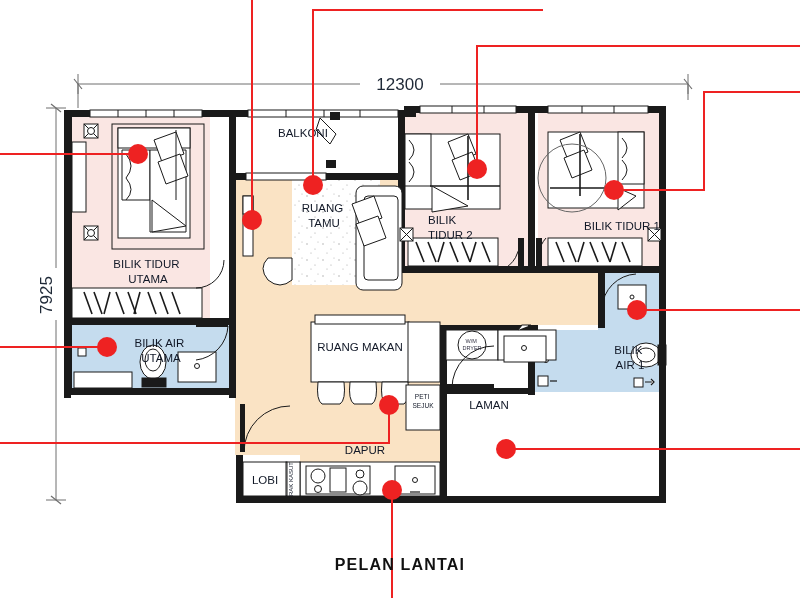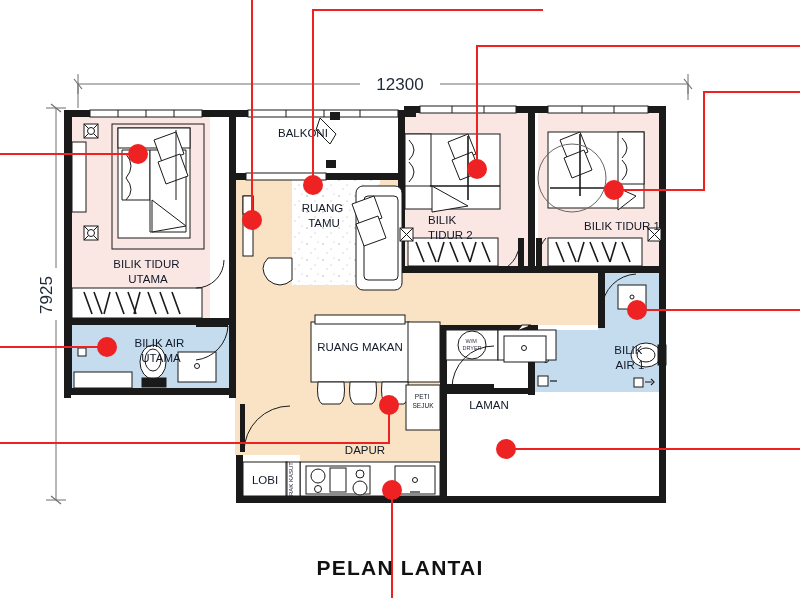--- a/index.html
+++ b/index.html
@@ -2,21 +2,21 @@
 <html><head>
 <meta charset="utf-8">
 <title>Pelan Lantai</title>
 <style>
   html,body{margin:0;padding:0;background:#ffffff;}
   body{width:800px;height:598px;overflow:hidden;font-family:"Liberation Sans",sans-serif;}
   #stage{position:relative;width:800px;height:598px;background:#fff;}
   svg{display:block;}
   #plan-title{
     position:absolute;left:0;top:556px;width:800px;text-align:center;
-    font-family:"Liberation Sans",sans-serif;font-weight:bold;font-size:21px;
+    font-family:"Liberation Sans",sans-serif;font-weight:bold;font-size:16px;
     letter-spacing:1.2px;color:#111;
   }
 </style>
 </head>
 <body>
 
 <div id="stage">
 
 <svg width="800" height="598" viewBox="0 0 800 598" xmlns="http://www.w3.org/2000/svg">
 

